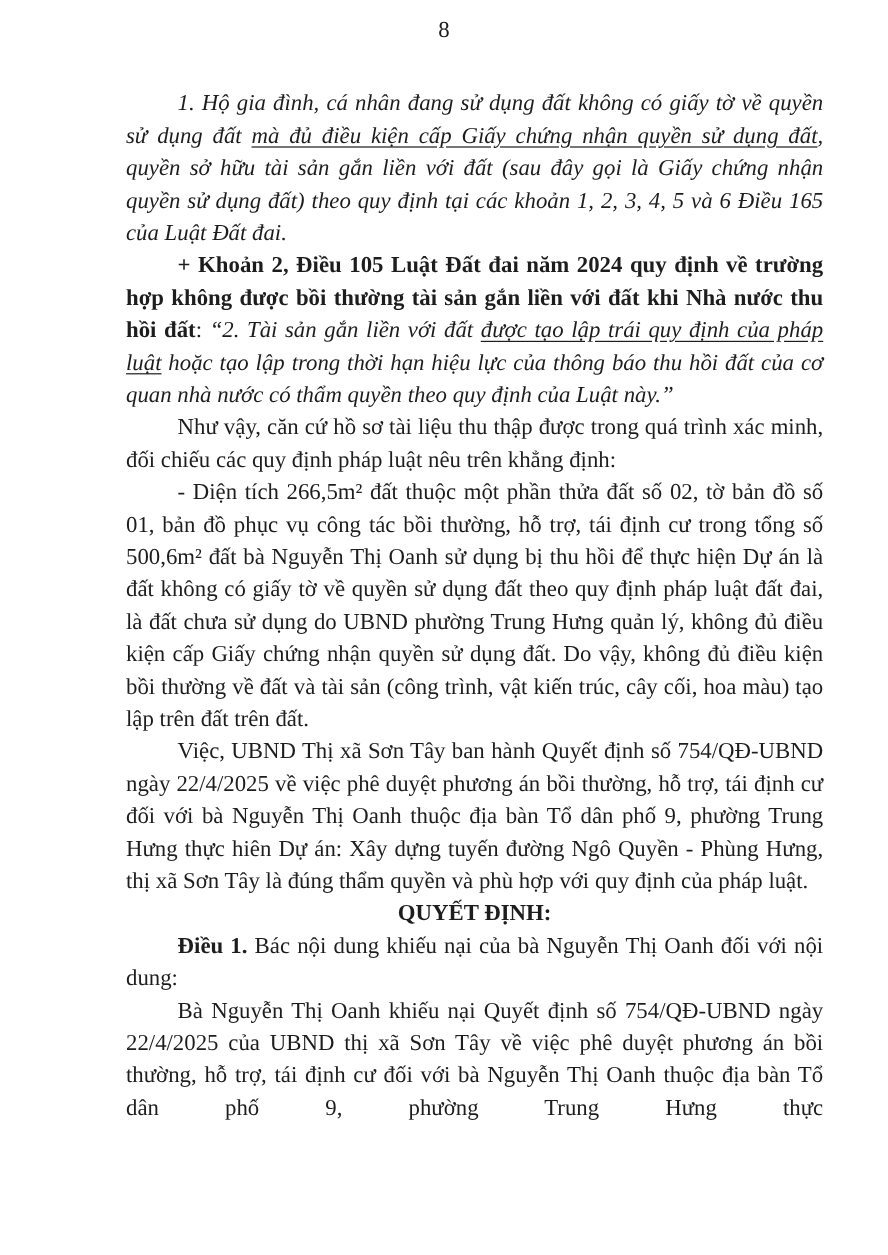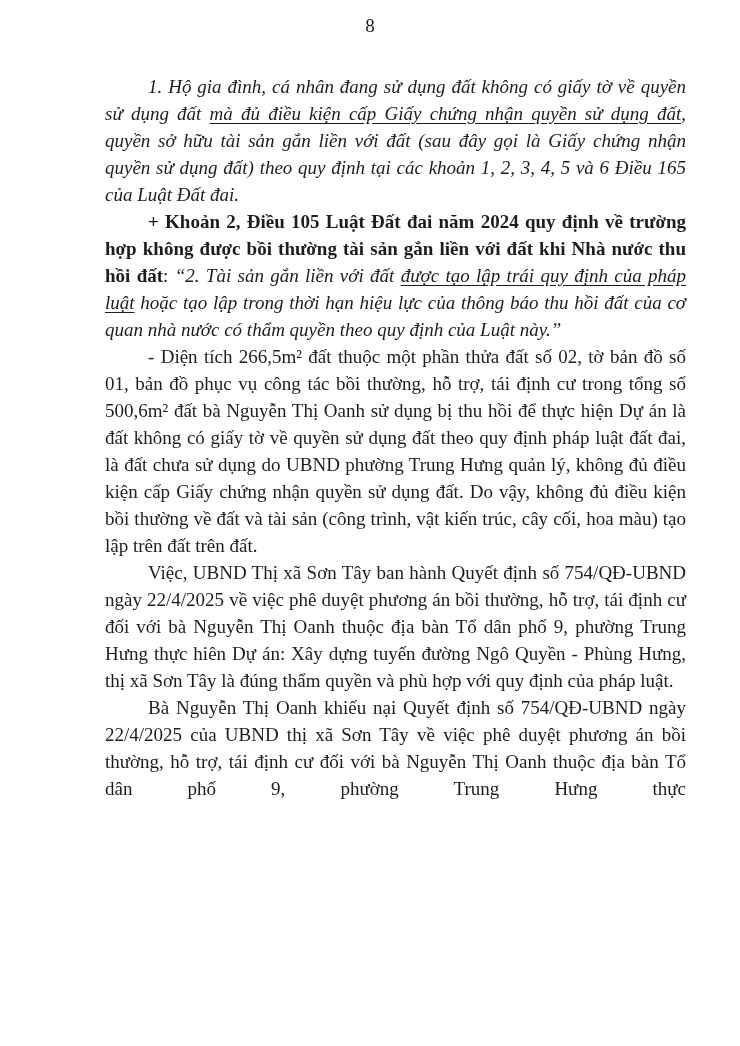--- a/index.html
+++ b/index.html
@@ -55,31 +55,40 @@
 
 
     <p class="para">
       <span class="italic">1. Hộ gia đình, cá nhân đang sử dụng đất không có giấy tờ về quyền sử dụng đất </span><span class="iu">mà đủ điều kiện cấp Giấy chứng nhận quyền sử dụng đất</span><span class="italic">, quyền sở hữu tài sản gắn liền với đất (sau đây gọi là Giấy chứng nhận quyền sử dụng đất) theo quy định tại các khoản 1, 2, 3, 4, 5 và 6 Điều 165 của Luật Đất đai.</span>
     </p>
 
     <p class="para">
       <span class="bold">+ Khoản 2, Điều 105 Luật Đất đai năm 2024 quy định về trường hợp không được bồi thường tài sản gắn liền với đất khi Nhà nước thu hồi đất</span><span>: </span><span class="italic">“2. Tài sản gắn liền với đất </span><span class="iu">được tạo lập trái quy định của pháp luật</span><span class="italic"> hoặc tạo lập trong thời hạn hiệu lực của thông báo thu hồi đất của cơ quan nhà nước có thẩm quyền theo quy định của Luật này.”</span>
     </p>
 
+    <p class="para">
+      <span>Như vậy, căn cứ hồ sơ tài liệu thu thập được trong quá trình xác minh, đối chiếu các quy định pháp luật nêu trên khẳng định:</span>
+    </p>
 
     <p class="para">
       <span>- Diện tích 266,5m² đất thuộc một phần thửa đất số 02, tờ bản đồ số 01, bản đồ phục vụ công tác bồi thường, hỗ trợ, tái định cư trong tổng số 500,6m² đất bà Nguyễn Thị Oanh sử dụng bị thu hồi để thực hiện Dự án là đất không có giấy tờ về quyền sử dụng đất theo quy định pháp luật đất đai, là đất chưa sử dụng do UBND phường Trung Hưng quản lý, không đủ điều kiện cấp Giấy chứng nhận quyền sử dụng đất. Do vậy, không đủ điều kiện bồi thường về đất và tài sản (công trình, vật kiến trúc, cây cối, hoa màu) tạo lập trên đất trên đất.</span>
     </p>
 
 
     <p class="para">
       <span>Việc, UBND Thị xã Sơn Tây ban hành Quyết định số 754/QĐ-UBND ngày 22/4/2025 về việc phê duyệt phương án bồi thường, hỗ trợ, tái định cư đối với bà Nguyễn Thị Oanh thuộc địa bàn Tổ dân phố 9, phường Trung Hưng thực hiên Dự án: Xây dựng tuyến đường Ngô Quyền - Phùng Hưng, thị xã Sơn Tây là đúng thẩm quyền và phù hợp với quy định của pháp luật.</span>
     </p>
 
 
+    <p class="para center">
+      <span class="bold">QUYẾT ĐỊNH:</span>
+    </p>
 
+    <p class="para">
+      <span class="bold">Điều 1.</span><span> Bác nội dung khiếu nại của bà Nguyễn Thị Oanh đối với nội dung:</span>
+    </p>
 
     <p class="para cont">
       <span>Bà Nguyễn Thị Oanh khiếu nại Quyết định số 754/QĐ-UBND ngày 22/4/2025 của UBND thị xã Sơn Tây về việc phê duyệt phương án bồi thường, hỗ trợ, tái định cư đối với bà Nguyễn Thị Oanh thuộc địa bàn Tổ dân phố 9, phường Trung Hưng thực</span>
     </p>
 
   </div>
 </div>
 
 </body></html>

